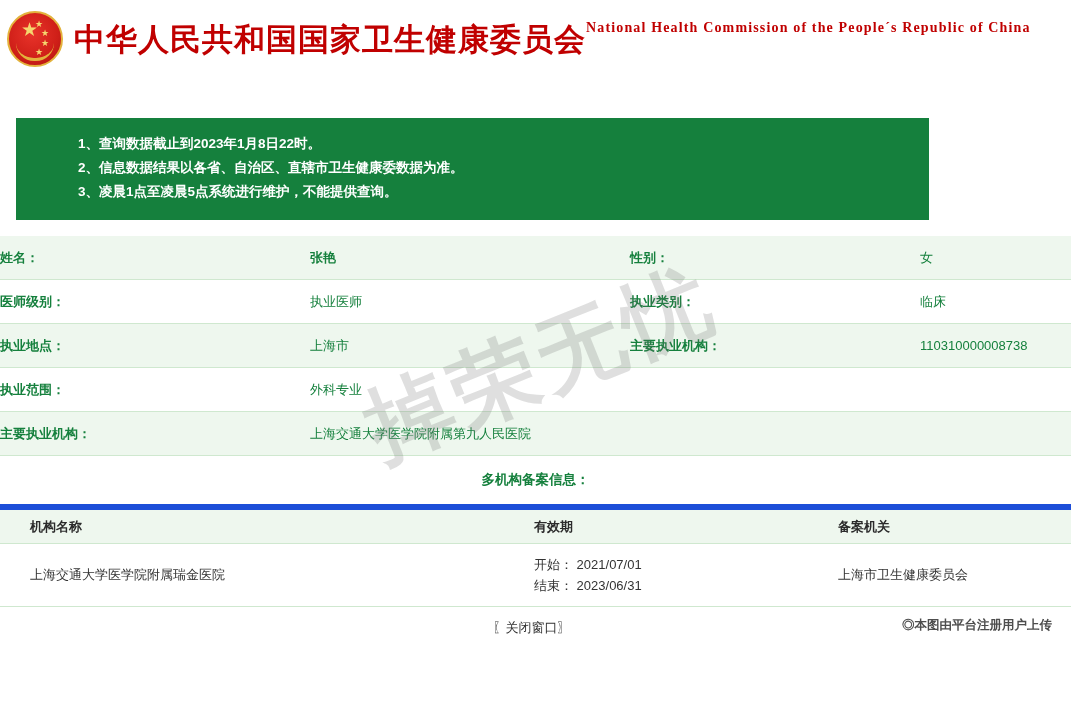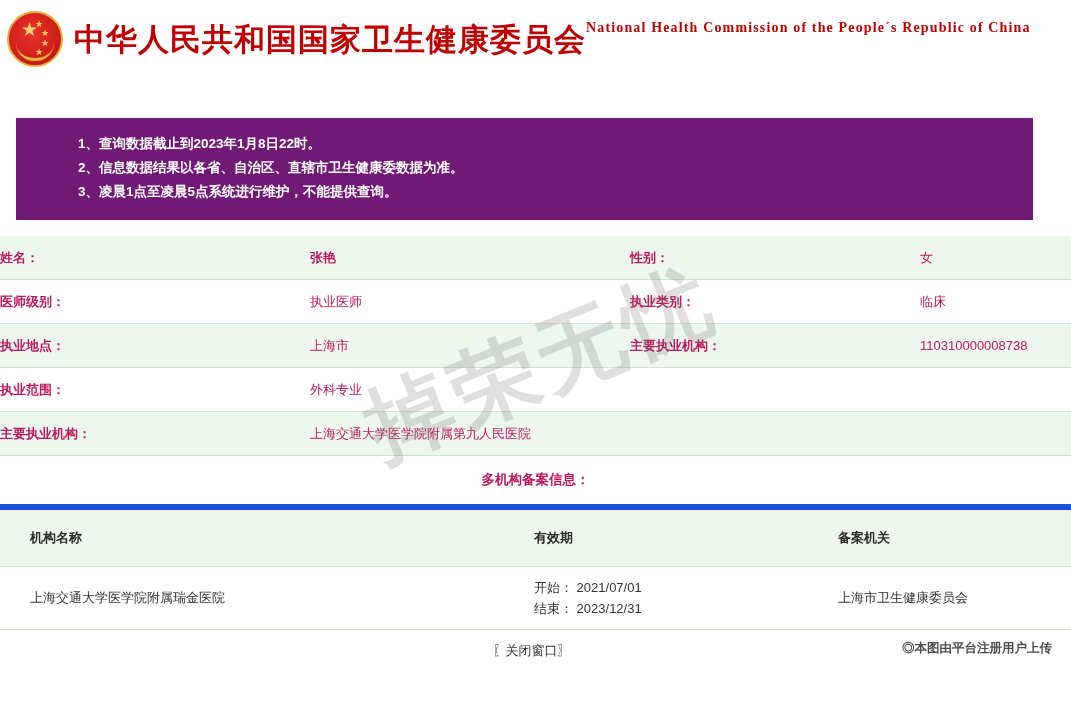--- a/index.html
+++ b/index.html
@@ -85,25 +85,25 @@
   }
 
   .header-gap {
     height: 40px;
     background: #ffffff;
   }
 
   
   .notice {
     margin: 0 16px;
-    background: #701a75;
+    background: #15803d;
     color: #ffffff;
     padding: 14px 0 16px 62px;
     box-sizing: border-box;
-    width: 1017px;
+    width: 913px;
   }
   .notice-line {
     font-size: 13.5px;
     line-height: 24px;
     font-weight: bold;
     white-space: nowrap;
   }
 
   .notice-spacer { height: 16px; }
 
@@ -111,21 +111,21 @@
   .info-table {
     width: 1071px;
     border-collapse: collapse;
     table-layout: fixed;
   }
   .info-table td {
     border-bottom: 1px solid #cfe8cf;
     height: 43px;
     vertical-align: middle;
     font-size: 13px;
-    color: #be185d;
+    color: #15803d;
     padding: 0;
   }
   .info-table tr:nth-child(odd) td { background: #eef7ee; }
   .info-table tr:nth-child(even) td { background: #ffffff; }
   .lbl {
     padding-left: 14px;
     font-weight: bold;
     color: #2b2b2b;
     white-space: nowrap;
   }
@@ -154,21 +154,21 @@
     width: 1071px;
     border-collapse: collapse;
     table-layout: fixed;
   }
   .rec-table th {
     background: #eef7ee;
     font-weight: bold;
     font-size: 13px;
     color: #2b2b2b;
     text-align: left;
-    height: 56px;
+    height: 33px;
     border-bottom: 1px solid #cfe8cf;
     padding: 0;
   }
   .rec-table td {
     background: #ffffff;
     font-size: 13px;
     color: #333333;
     vertical-align: middle;
     border-bottom: 1px solid #cfe8cf;
     padding: 10px 0;
@@ -286,21 +286,21 @@
   <tbody>
       <tr>
     <th class="rc1">机构名称</th>
     <th class="rc2">有效期</th>
     <th class="rc3">备案机关</th>
   </tr>
   <tr>
     <td class="rc1">上海交通大学医学院附属瑞金医院</td>
     <td class="rc2">
       <div class="date-line">开始： 2021/07/01</div>
-      <div class="date-line">结束： 2023/12/31</div>
+      <div class="date-line">结束： 2023/06/31</div>
     </td>
     <td class="rc3">上海市卫生健康委员会</td>
   </tr>
 </tbody>
   </table>
 
 <div class="footer">
   <div class="close-link">〖关闭窗口〗</div>
   <div class="upload-mark">◎本图由平台注册用户上传</div>
 </div>

